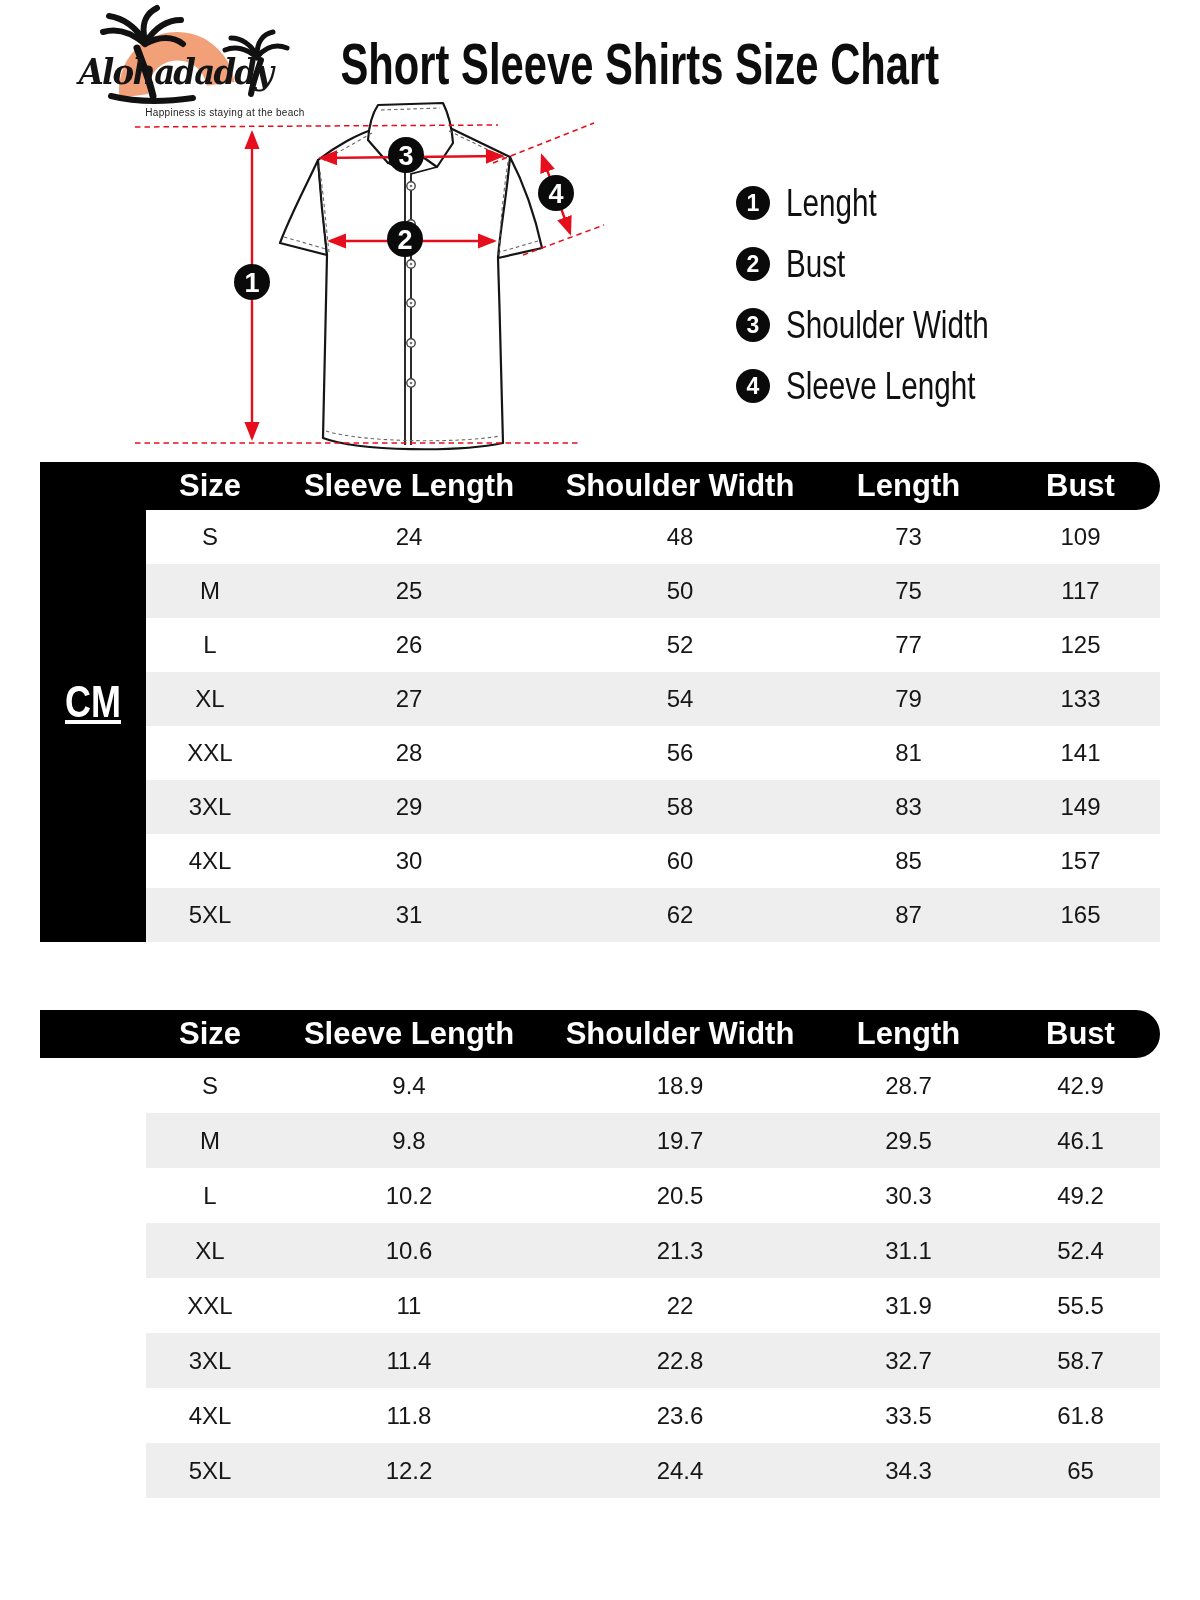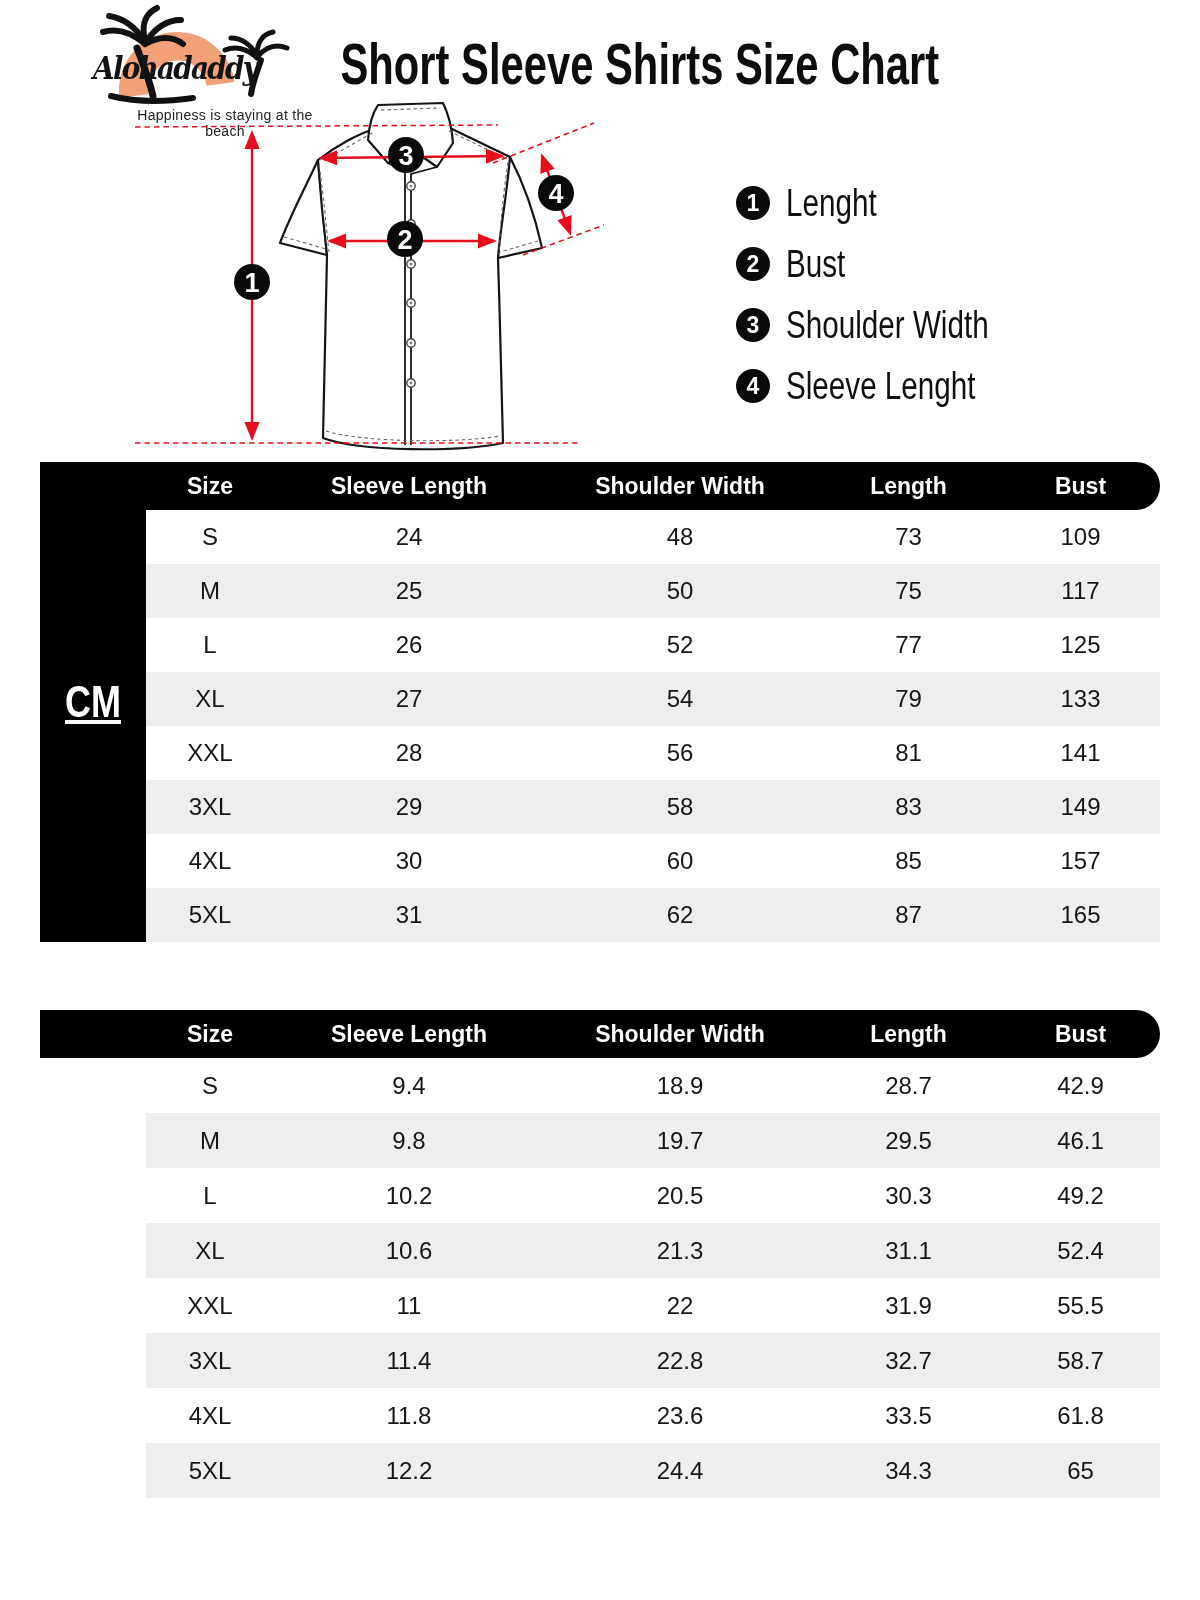--- a/index.html
+++ b/index.html
@@ -3,25 +3,25 @@
 <meta charset="utf-8">
 <style>
   html,body{margin:0;padding:0;background:#fff;}
   #canvas{position:relative;width:1200px;height:1600px;background:#fff;overflow:hidden;
           font-family:"Liberation Sans",sans-serif;color:#151515;}
 
   
   .logo{position:absolute;left:25px;top:4px;width:300px;height:125px;}
   .logo svg{position:absolute;left:0;top:0;}
   .brand-script{position:absolute;top:46px;left:0;width:300px;text-align:center;
-    font-family:"DejaVu Serif",serif;font-style:italic;font-weight:bold;font-size:31px;
+    font-family:"DejaVu Serif",serif;font-style:italic;font-weight:bold;font-size:36px;
     letter-spacing:-2px;color:#141414;white-space:nowrap;}
   .brand-script span{display:inline-block;transform:scaleX(.9);transform-origin:center;}
   .brand-tagline{position:absolute;top:103px;left:100px;width:200px;text-align:center;
-    font-size:14px;color:#222;letter-spacing:.3px;}
+    font-size:10px;color:#222;letter-spacing:.3px;}
 
   
   .title-wrap{position:absolute;left:80px;top:30px;width:1120px;display:flex;justify-content:center;align-items:center;}
   .title{font-size:58px;font-weight:bold;color:#0d0d0d;white-space:nowrap;display:inline-block;
     transform:scaleX(.72);transform-origin:center;letter-spacing:0;}
 
   
   .diagram{position:absolute;left:120px;top:92px;width:500px;height:368px;}
 
   
@@ -36,21 +36,21 @@
   
   .size-table{position:absolute;left:40px;width:1120px;}
   #table-cm{top:462px;}
   #table-inch{top:1010px;}
   .unit-strip{position:absolute;left:0;top:0;bottom:0;width:106px;background:#000;color:#fff;
     display:flex;align-items:center;justify-content:center;z-index:2;text-decoration:underline;}
   .unit-text{font-size:45px;font-weight:bold;display:inline-block;transform:scaleX(.8);
     transform-origin:center;letter-spacing:0;}
   .t-header{position:relative;height:48px;background:#000;border-radius:0 26px 26px 0;
     display:grid;grid-template-columns:106px 128px 270px 272px 185px 159px;align-items:center;
-    color:#fff;font-weight:bold;font-size:23px;text-align:center;z-index:1;}
+    color:#fff;font-weight:bold;font-size:31px;text-align:center;z-index:1;}
   .t-rows{margin-left:106px;}
   .t-row{display:grid;grid-template-columns:128px 270px 272px 185px 159px;height:54px;
     align-items:center;text-align:center;font-size:24px;color:#161616;background:#fff;}
   #table-inch .t-row{height:55px;}
   .t-row:nth-of-type(even){background:#eeeeee;}
 
   
   .notes-wrap{position:absolute;left:20px;top:1536px;width:1180px;display:flex;justify-content:center;}
   .notes{font-size:26px;color:#121212;white-space:nowrap;display:inline-block;
     transform:scaleX(.85);transform-origin:center;}

